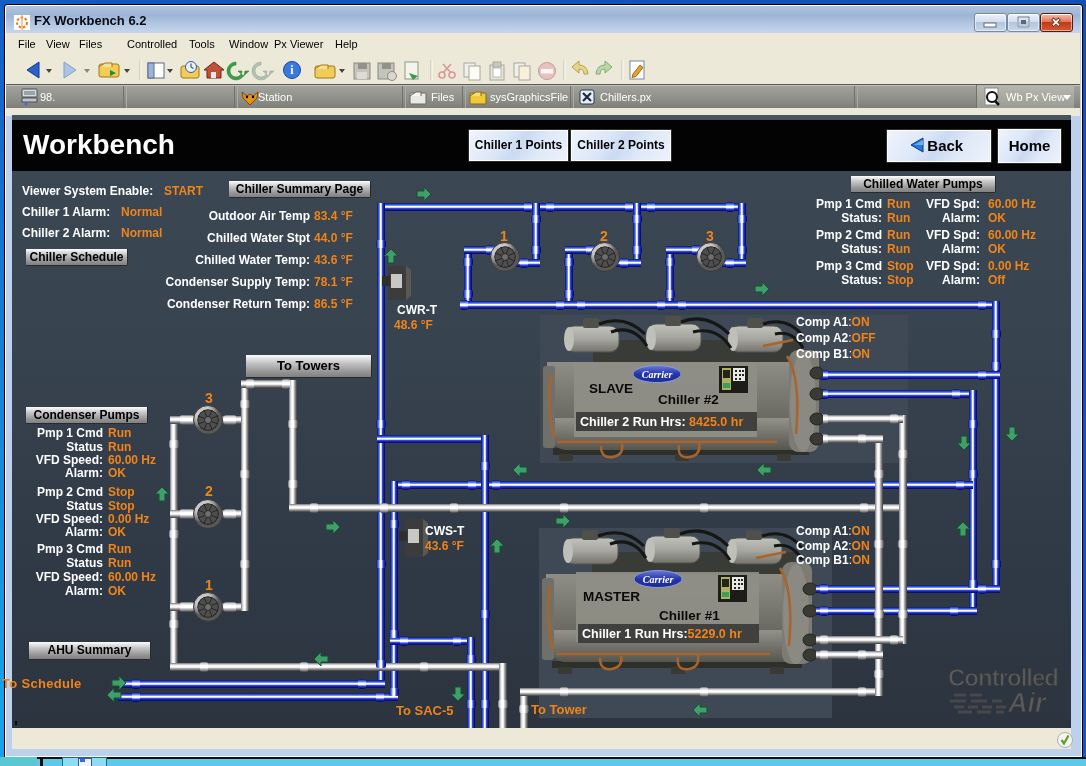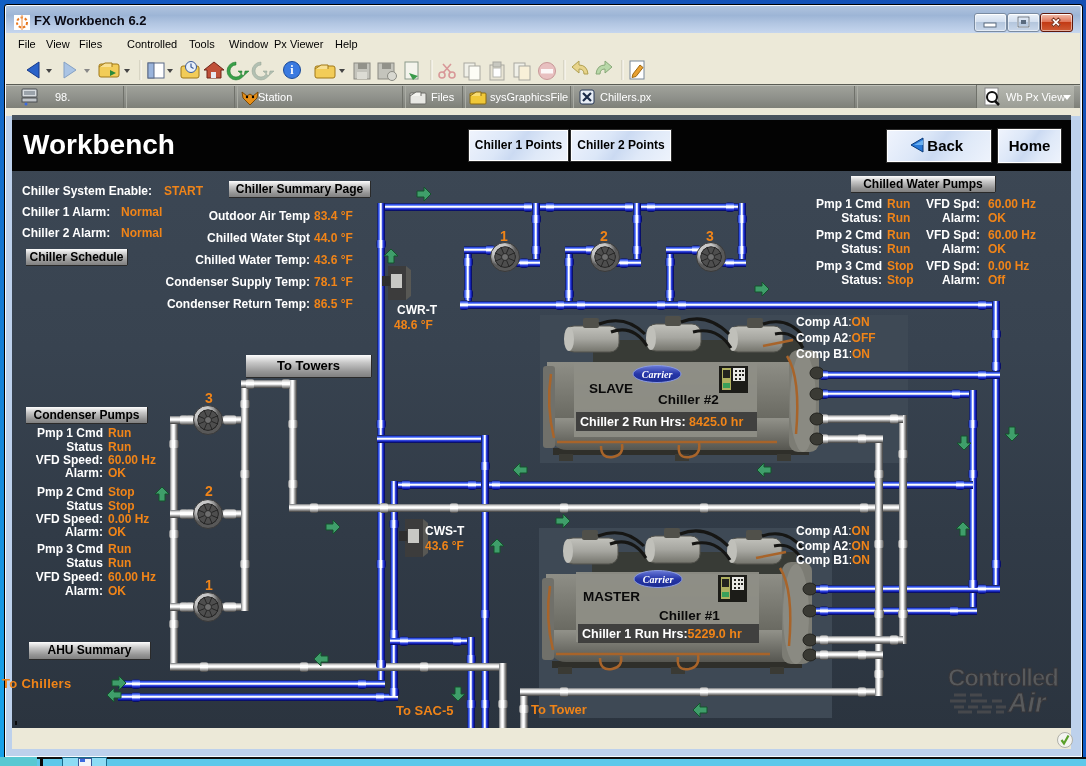--- a/index.html
+++ b/index.html
@@ -141,21 +141,21 @@
 </g>
 </svg>
 </div>
 <div id="locator">
 <svg width="22" height="20" style="position:absolute;left:15px;top:3px;">
       <rect x="1" y="1" width="15" height="8" rx="1" fill="#d8dce0" stroke="#4a4e52"></rect>
       <rect x="3" y="3" width="11" height="4" fill="#9aa2aa"></rect>
       <rect x="1" y="10" width="15" height="4" fill="#c0c4c8" stroke="#4a4e52"></rect>
       <circle cx="5" cy="16" r="1.5" fill="#3a6ae0"></circle>
     </svg>
-<div class="loctext" style="left:49px;">98.</div>
+<div class="loctext" style="left:34px;">98.</div>
 <div class="locsep" style="left:117px;"></div>
     <div class="locsep" style="left:228px;"></div>
 <svg width="22" height="24" style="position:absolute;left:233px;top:1px;">
       <path d="M3 6 L8 10 L11 8 L14 10 L19 6 L18 12 L11 19 L4 12 Z" fill="#e89018" stroke="#7a4a08"></path>
       <circle cx="8" cy="11" r="1.2" fill="#000"></circle>
       <circle cx="14" cy="11" r="1.2" fill="#000"></circle>
     </svg>
 <div class="loctext" style="left:252px;">Station</div>
 <div class="locsep" style="left:396px;"></div>
 <svg width="22" height="24" style="position:absolute;left:402px;top:2px;">
@@ -196,21 +196,21 @@
 <div id="hdrtitle" style="left:23px;top:129px;font-size:28px;font-weight:bold;color:#fff;">Workbench</div>
 <div class="hbtn" style="left:468px;top:129px;width:99px;height:31px;font-size:12px;line-height:31px;">Chiller 1 Points</div>
 <div class="hbtn" style="left:570px;top:129px;width:100px;height:31px;font-size:12px;line-height:31px;">Chiller 2 Points</div>
 <div class="hbtn" style="left:886px;top:129px;width:104px;height:32px;font-size:15px;line-height:32px;">&nbsp;&nbsp;&nbsp;Back</div>
 <svg style="position:absolute;left:908px;top:136px;z-index:31;" width="18" height="18">
     <path d="M15 2 L15 16 L3 9 Z" fill="#2878d8" stroke="#0a3a78"></path>
     <path d="M15 4 L15 9 L6 9 Z" fill="#6ab0f0"></path>
   </svg>
 <div class="hbtn" style="left:997px;top:128px;width:63px;height:34px;font-size:15px;line-height:34px;">Home</div>
 
-<div class="wl" style="left:22px;top:184px;">Chiller System Enable:</div>
+<div class="wl" style="left:22px;top:184px;">Viewer System Enable:</div>
 <div class="ol" style="left:164px;top:184px;">START</div>
 <div class="wl" style="left:22px;top:205px;">Chiller 1 Alarm:</div>
 <div class="ol" style="left:121px;top:205px;">Normal</div>
 <div class="wl" style="left:22px;top:226px;">Chiller 2 Alarm:</div>
 <div class="ol" style="left:121px;top:226px;">Normal</div>
 <div class="gbar" style="left:26px;top:249px;width:101px;height:16px;line-height:16px;">Chiller Schedule</div>
 <div class="gbar" style="left:229px;top:181px;width:141px;height:16px;line-height:16px;">Chiller Summary Page</div>
 <div class="wr" style="left:110px;top:209px;width:200px;text-align:right;">Outdoor Air Temp</div>
 <div class="ol" style="left:314px;top:209px;">83.4 °F</div>
 <div class="wr" style="left:110px;top:231px;width:200px;text-align:right;">Chilled Water Stpt</div>
@@ -269,21 +269,21 @@
 <div class="ol" style="left:108px;top:542px;">Run</div>
 <div class="wr" style="left:0px;top:556px;width:103px;text-align:right;">Status</div>
 <div class="ol" style="left:108px;top:556px;">Run</div>
 <div class="wr" style="left:0px;top:570px;width:103px;text-align:right;">VFD Speed:</div>
 <div class="ol" style="left:108px;top:570px;">60.00 Hz</div>
 <div class="wr" style="left:0px;top:584px;width:103px;text-align:right;">Alarm:</div>
 <div class="ol" style="left:108px;top:584px;">OK</div>
 
 <div class="gbar" style="left:246px;top:355px;width:125px;height:22px;line-height:22px;font-size:13px;">To Towers</div>
 <div class="gbar" style="left:29px;top:642px;width:121px;height:17px;line-height:17px;">AHU Summary</div>
-<div class="ol" style="left:2px;top:676px;font-size:13px;letter-spacing:.3px;">To Chillers</div>
+<div class="ol" style="left:2px;top:676px;font-size:13px;letter-spacing:.3px;">To Schedule</div>
 <div class="ol" style="left:396px;top:703px;font-size:13px;">To SAC-5</div>
 <div class="ol" style="left:531px;top:702px;font-size:13px;">To Tower</div>
 <div class="wl" style="left:397px;top:303px;">CWR-T</div>
 <div class="ol" style="left:394px;top:318px;">48.6 °F</div>
 <div class="wl" style="left:425px;top:524px;">CWS-T</div>
 <div class="ol" style="left:425px;top:539px;">43.6 °F</div>
 <div class="wl" style="left:796px;top:315px;">Comp A1<span style="font-weight:normal">:</span><span style="color:#f08418">ON</span></div>
 <div class="wl" style="left:796px;top:331px;">Comp A2<span style="font-weight:normal">:</span><span style="color:#f08418">OFF</span></div>
 <div class="wl" style="left:796px;top:347px;">Comp B1<span style="font-weight:normal">:</span><span style="color:#f08418">ON</span></div>
 <div class="wl" style="left:796px;top:524px;">Comp A1<span style="font-weight:normal">:</span><span style="color:#f08418">ON</span></div>

